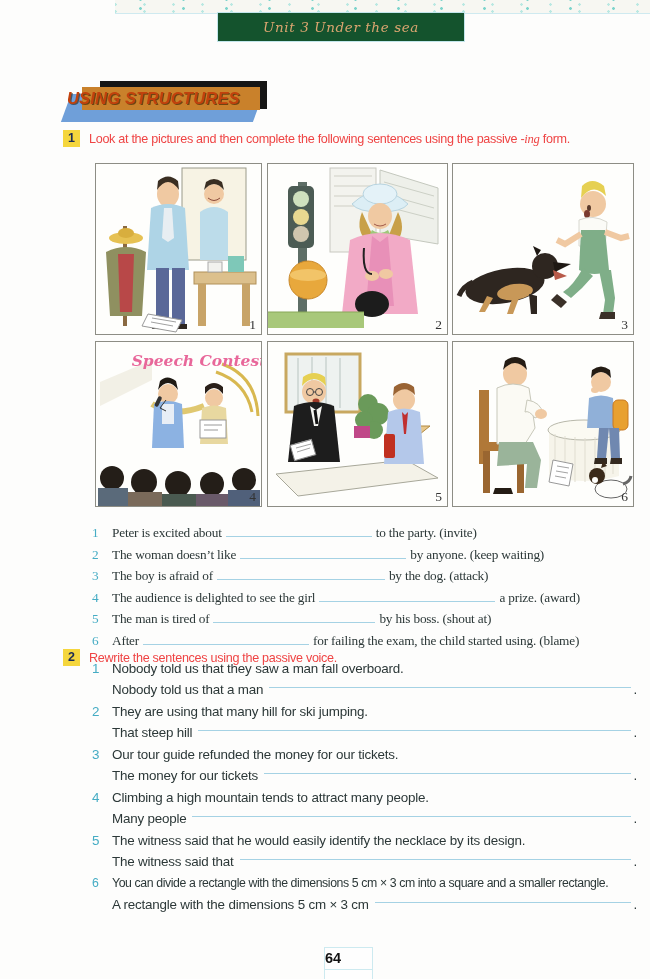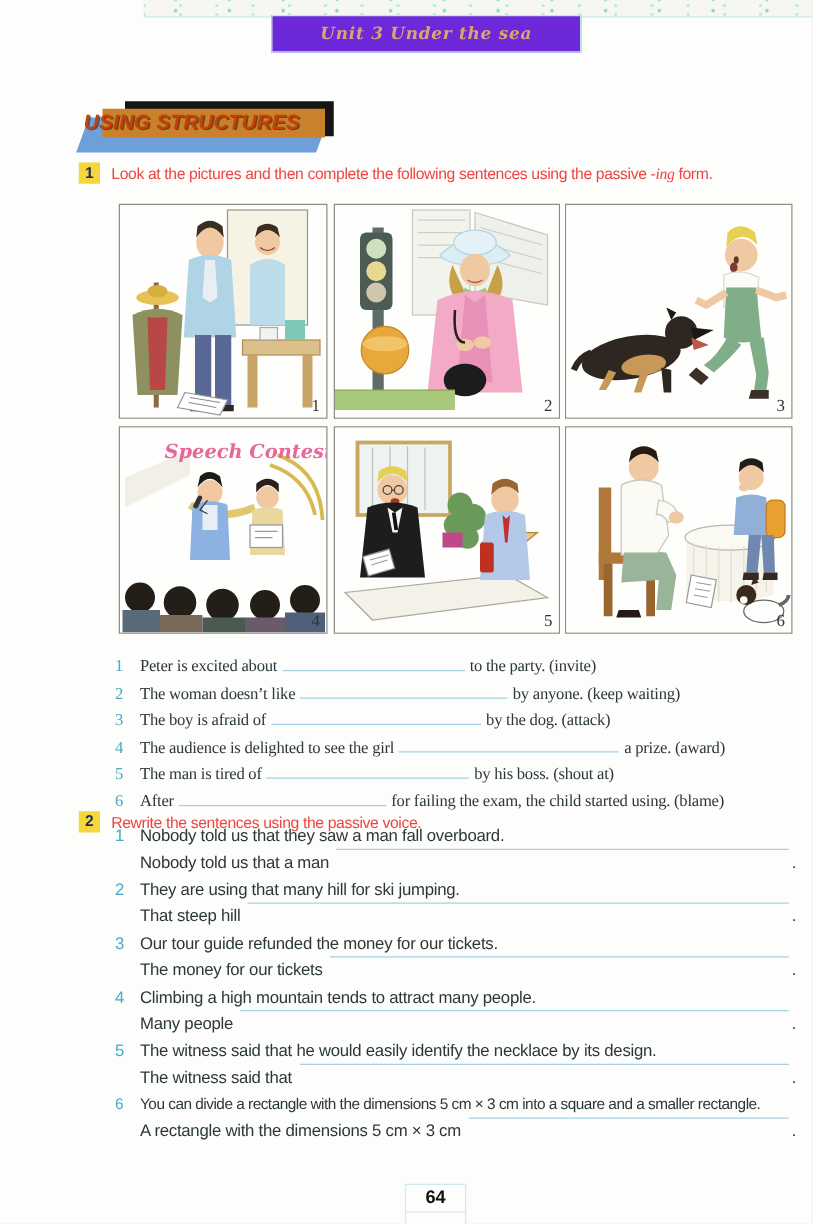--- a/index.html
+++ b/index.html
@@ -7,21 +7,21 @@
         overflow:hidden;font-family:"Liberation Sans",sans-serif;}
 
   
   .top-band{position:absolute;left:115px;top:0;width:535px;height:13px;
     background-color:#f7f7f2;
     background-image:radial-gradient(circle,#7ed4cc 1px,transparent 1.7px),
                      radial-gradient(circle,#b9e8e2 1px,transparent 1.5px);
     background-size:43px 9px,29px 7px;background-position:4px 4px,15px 1px;
     border-bottom:1px solid #cfeaf0;}
   .unit-box{position:absolute;left:217px;top:12px;width:246px;height:28px;
-    background:#6d28d9;border:1px solid #c2e6ec;display:flex;align-items:center;justify-content:center;font-weight:bold;}
+    background:#14532d;border:1px solid #c2e6ec;display:flex;align-items:center;justify-content:center;}
   .unit-title{font-family:"DejaVu Serif",serif;font-style:italic;font-size:13.5px;
     color:#dba570;letter-spacing:.6px;}
 
   
   .banner-blue{position:absolute;left:66px;top:94px;width:192px;height:28px;
     background:#6f9fd9;transform:skewX(-20deg);}
   .banner-black{position:absolute;left:100px;top:81px;width:167px;height:28px;background:#151515;}
   .banner-orange{position:absolute;left:82px;top:87px;width:178px;height:23px;background:#c9812b;}
   .banner-title{position:absolute;left:67px;top:86px;width:210px;height:24px;color:#c2410c;
     font-weight:bold;font-style:italic;font-size:16.5px;line-height:24px;letter-spacing:.2px;
@@ -54,31 +54,31 @@
   .ex1-row{line-height:21.6px;white-space:nowrap;}
   .ex1-row .num{display:inline-block;width:20px;color:#45acc4;}
   .blank{display:inline-block;border-bottom:1px solid #a5d2e4;height:13px;margin:0 4px;}
   .b1{width:146px}.b2{width:166px}.b3{width:168px}.b4{width:176px}.b5{width:162px}.b6{width:166px}
 
   
   .ex2-list{position:absolute;left:92px;top:658px;width:545px;
     font-family:Liberation Sans, sans-serif;font-size:13.4px;color:#2c3838;letter-spacing:-.2px;}
   .ex2-line{line-height:21.45px;white-space:nowrap;}
   .ex2-line .num{display:inline-block;width:20px;color:#45acc4;}
-  .ex2-rewrite{display:flex;align-items:flex-start;line-height:21.45px;}
+  .ex2-rewrite{display:flex;align-items:center;line-height:21.45px;}
   .ex2-rewrite .indent{flex:0 0 20px;}
   .ex2-rewrite .start{flex:0 0 auto;}
   .ex2-rewrite .fill{flex:1 1 auto;border-bottom:1px solid #a5d2e4;margin:0 2px 5px 6px;}
   .ex2-rewrite .dot{flex:0 0 auto;}
   .small-line{font-size:12.3px;letter-spacing:-.4px;}
 
   
   .footer-box{position:absolute;left:324px;top:947px;width:47px;height:32px;
     border:1px solid #cdeaf0;background:#fefefe;}
-  .footer-num{height:21px;line-height:21px;text-align:center;font-weight:bold;
+  .footer-num{height:21px;line-height:21px;text-align:left;font-weight:bold;
     font-size:14.5px;color:#111;border-bottom:1px solid #cdeaf0;}
 </style>
 </head>
 <body>
 
 <div class="page">
 
   <div class="top-band"></div>
   <div class="unit-box">
     <span class="unit-title">Unit 3 Under the sea</span>

